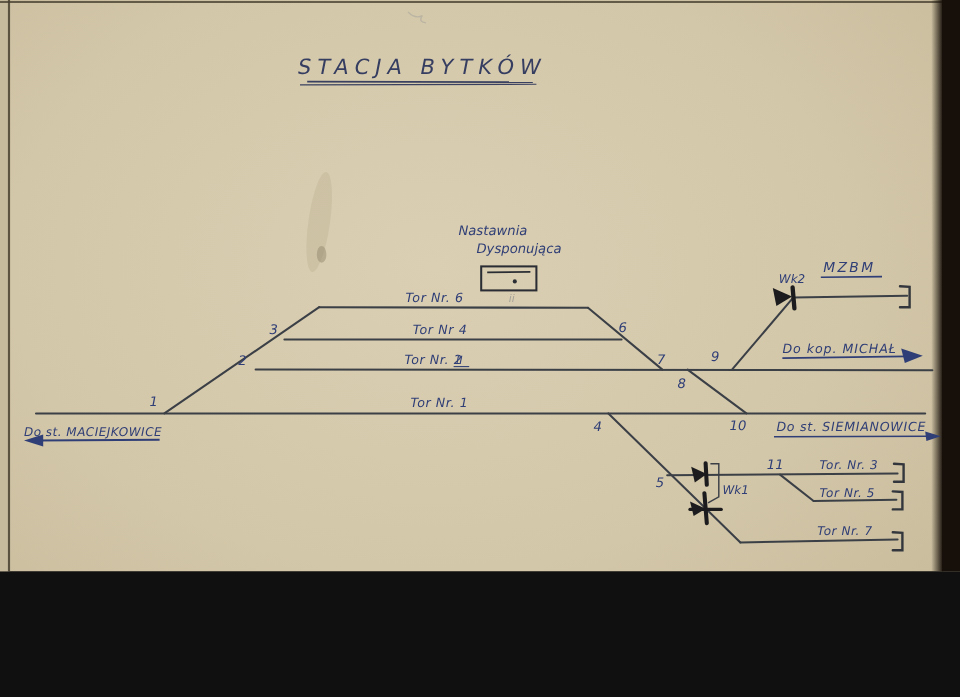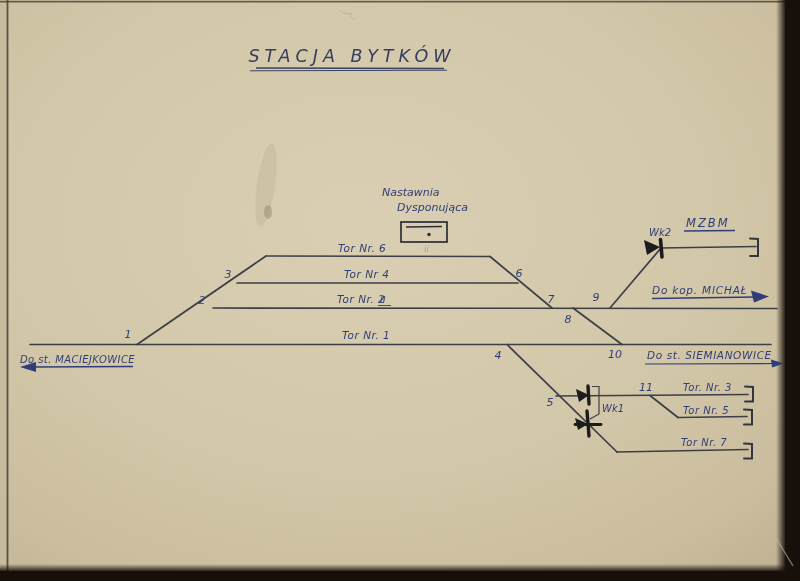--- a/index.html
+++ b/index.html
@@ -1,18 +1,18 @@
 <!DOCTYPE html>
 <html><head>
 <meta charset="utf-8">
 <style>
   html,body{margin:0;padding:0;background:#101010;}
   .page{
     position:relative;
-    width:800px;height:581px;
+    width:800px;height:476px;
     overflow:hidden;
     font-family:"DejaVu Sans", sans-serif;
   }
   svg{display:block;}
   .hw{ font-family:"DejaVu Sans", sans-serif; font-style:italic; fill:#2f3e76; }
   .hw-dk{ font-family:"DejaVu Sans", sans-serif; font-style:italic; fill:#353d60; }
   .pencil{ font-family:"DejaVu Sans", sans-serif; font-style:italic; fill:#7b7e85; opacity:.55; }
 </style>
 </head>
 <body>

